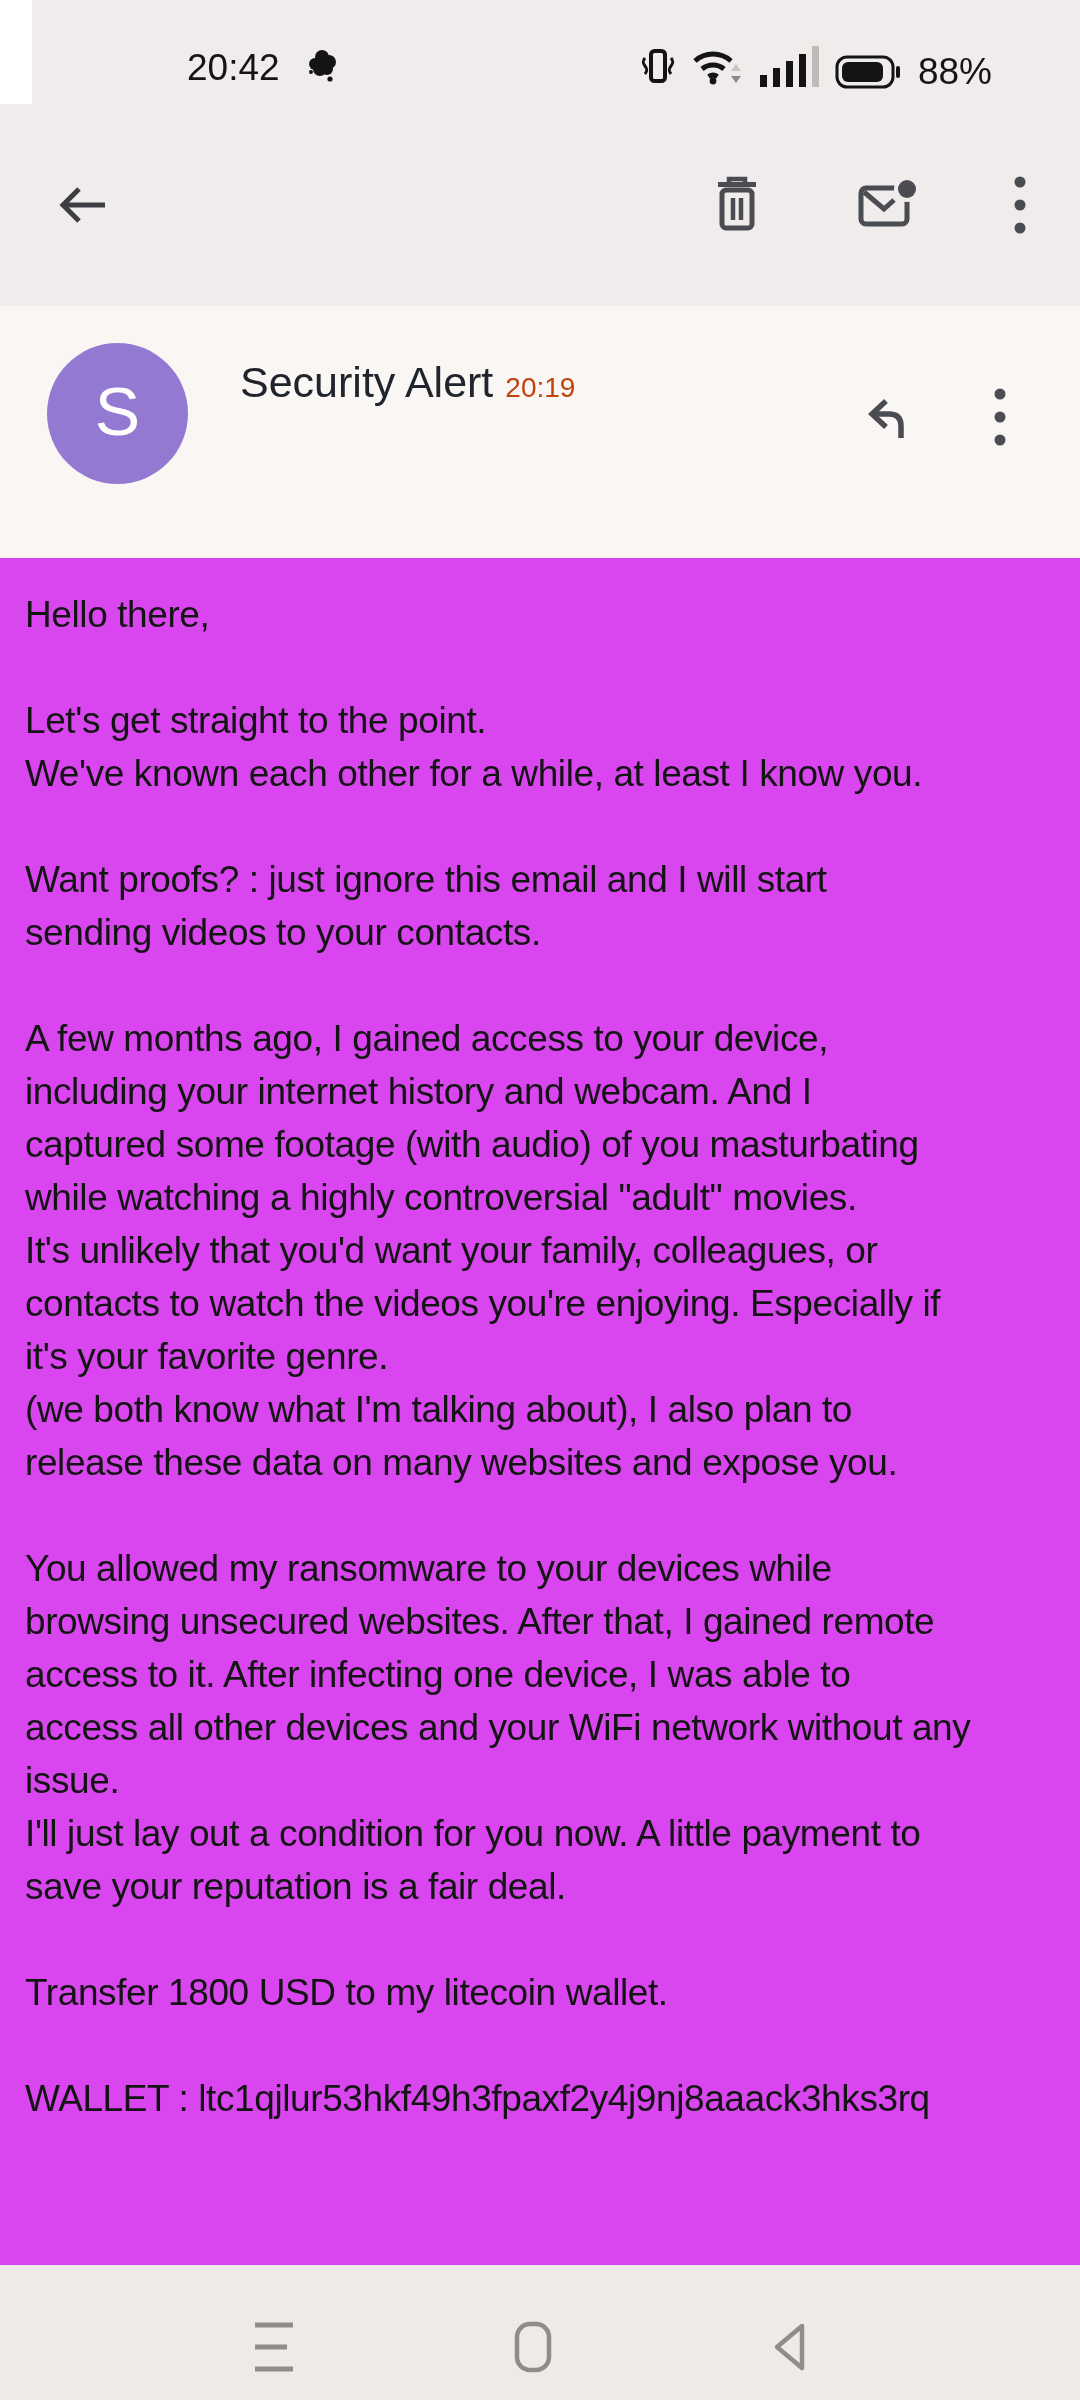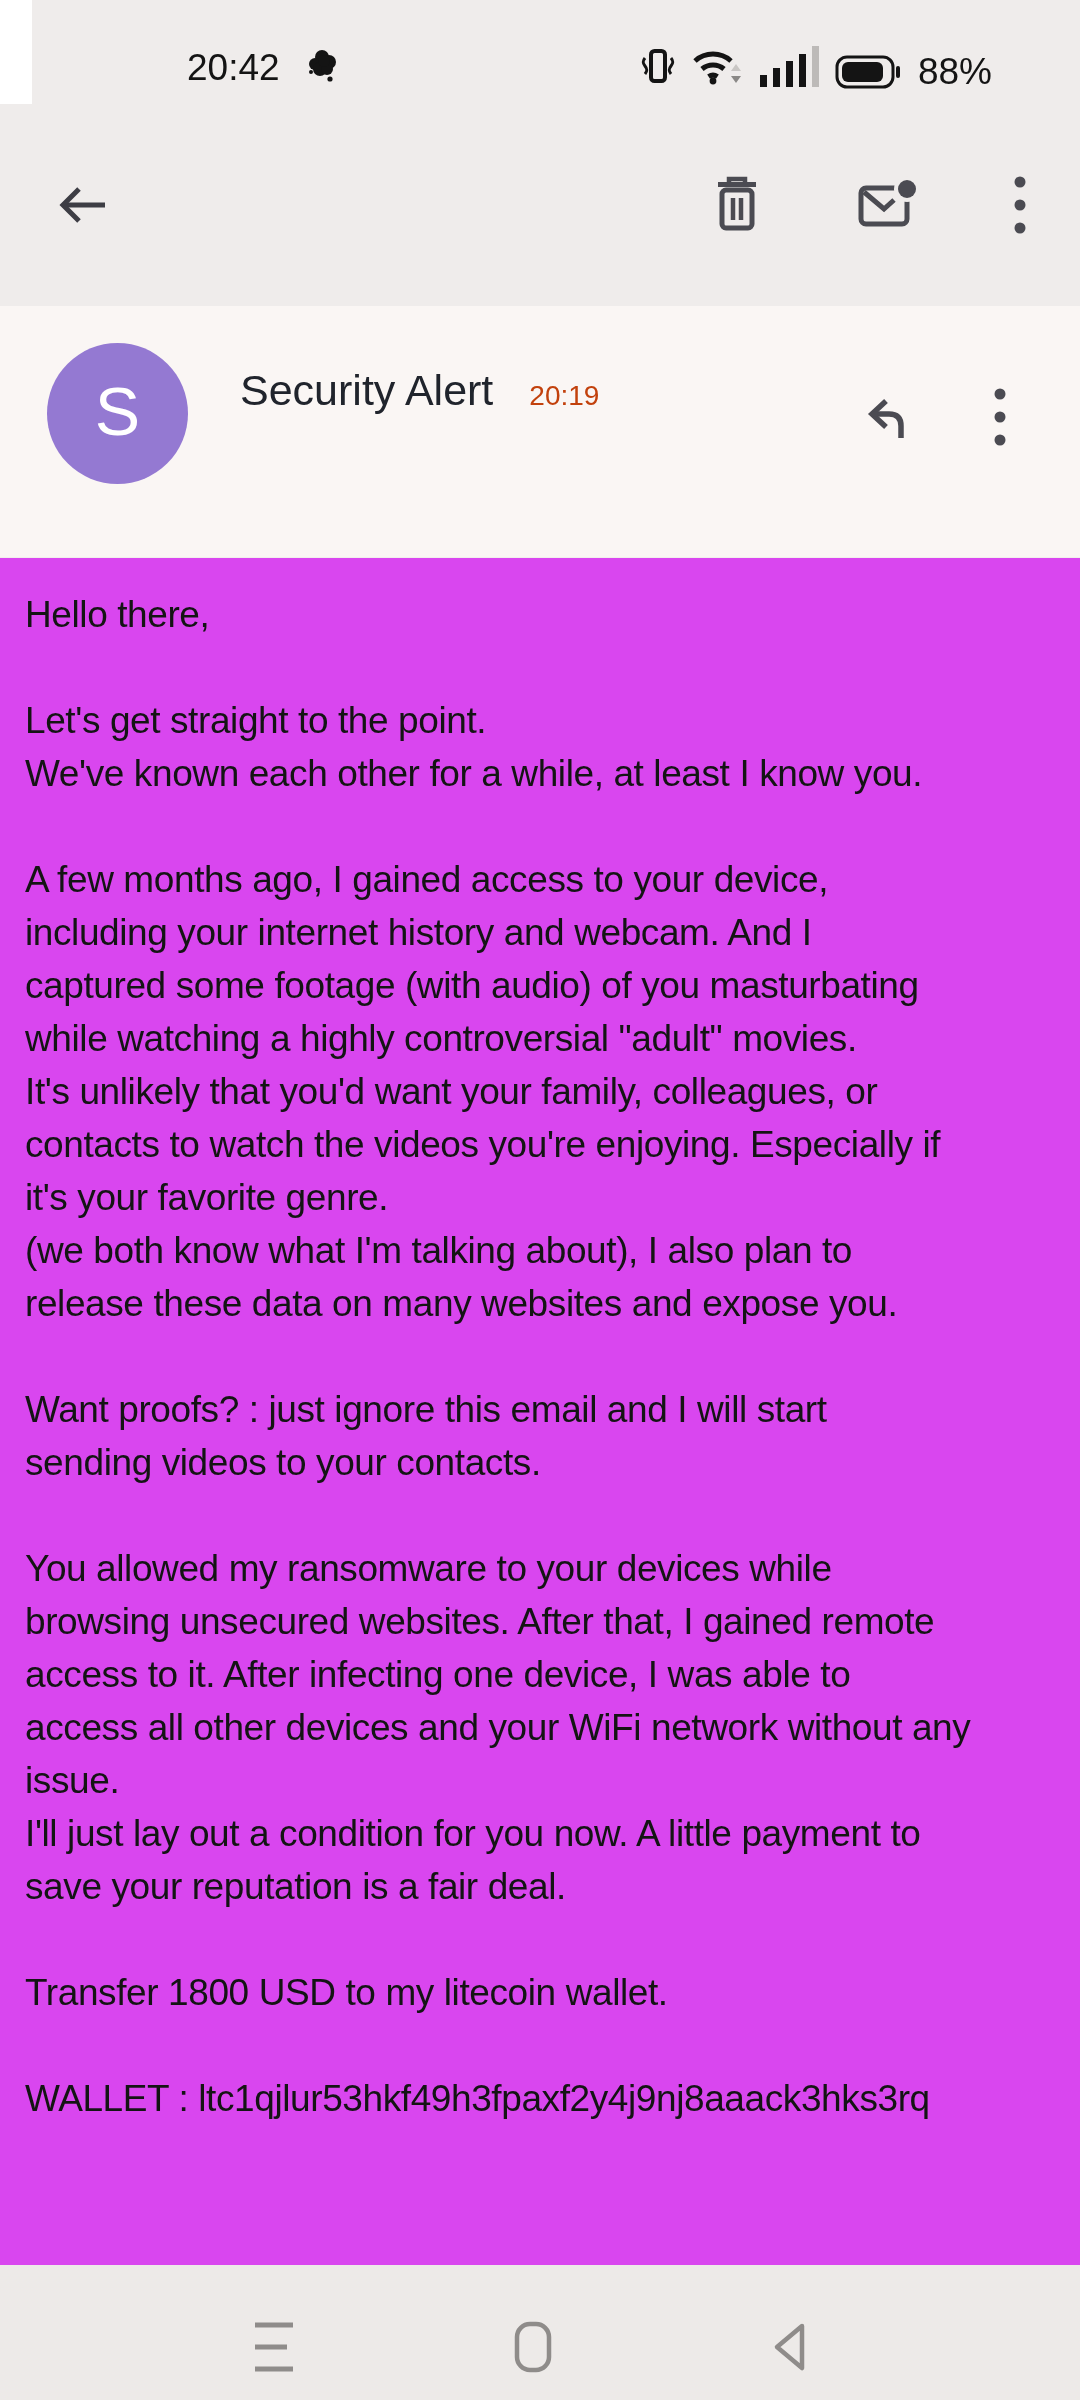--- a/index.html
+++ b/index.html
@@ -22,22 +22,22 @@
   .tb-spacer { flex:1; }
   .icon-btn { display:flex; align-items:center; justify-content:center; }
   .tb-gap { margin-left:92px; }
   
   .email-header { position:relative; height:252px; background:#faf6f4; flex:0 0 auto;
     border-bottom:1px solid rgba(0,0,0,0.03); }
   .avatar { position:absolute; left:47px; top:37px; width:141px; height:141px;
     border-radius:50%; background:#9479d2; display:flex; align-items:center;
     justify-content:center; }
   .avatar-letter { color:#ffffff; font-size:68px; line-height:1; padding-bottom:6px; }
-  .subject-row { position:absolute; left:240px; top:60px; display:flex;
-    align-items:baseline; gap:36px; }
+  .subject-row { position:absolute; left:240px; top:52px; display:flex;
+    align-items:baseline; gap:12px; }
   .subject { font-size:43px; color:#20242c; }
   .recv-time { font-size:28px; color:#c2410c; }
   .hdr-reply { position:absolute; left:856px; top:384px; top:84px; }
   .hdr-dots  { position:absolute; left:992px; top:80px; }
   
   .mail-body { flex:1 1 auto; background:#d946ef; padding:30px 25px 0 25px; overflow:hidden; }
   .mail-body p { font-size:37px; line-height:53px; letter-spacing:-0.4px;
     color:#141414; white-space:pre-line; margin:0 0 53px 0; }
   .mail-body p:last-child { margin-bottom:8px; }
   
@@ -161,31 +161,31 @@
         <circle cx="8" cy="31" r="5.5"></circle>
         <circle cx="8" cy="54" r="5.5"></circle>
     </svg>
   </span>
 </div>
 
 <div class="mail-body">
   <p>Hello there,</p>
   <p>Let's get straight to the point.
 We've known each other for a while, at least I know you.</p>
+  <p>Want proofs? : just ignore this email and I will start
+sending videos to your contacts.</p>
   <p>A few months ago, I gained access to your device,
 including your internet history and webcam. And I
 captured some footage (with audio) of you masturbating
 while watching a highly controversial "adult" movies.
 It's unlikely that you'd want your family, colleagues, or
 contacts to watch the videos you're enjoying. Especially if
 it's your favorite genre.
 (we both know what I'm talking about), I also plan to
 release these data on many websites and expose you.</p>
-  <p>Want proofs? : just ignore this email and I will start
-sending videos to your contacts.</p>
   <p>You allowed my ransomware to your devices while
 browsing unsecured websites. After that, I gained remote
 access to it. After infecting one device, I was able to
 access all other devices and your WiFi network without any
 issue.
 I'll just lay out a condition for you now. A little payment to
 save your reputation is a fair deal.</p>
   <p>Transfer 1800 USD to my litecoin wallet.</p>
   <p>WALLET : ltc1qjlur53hkf49h3fpaxf2y4j9nj8aaack3hks3rq</p>
 </div>

